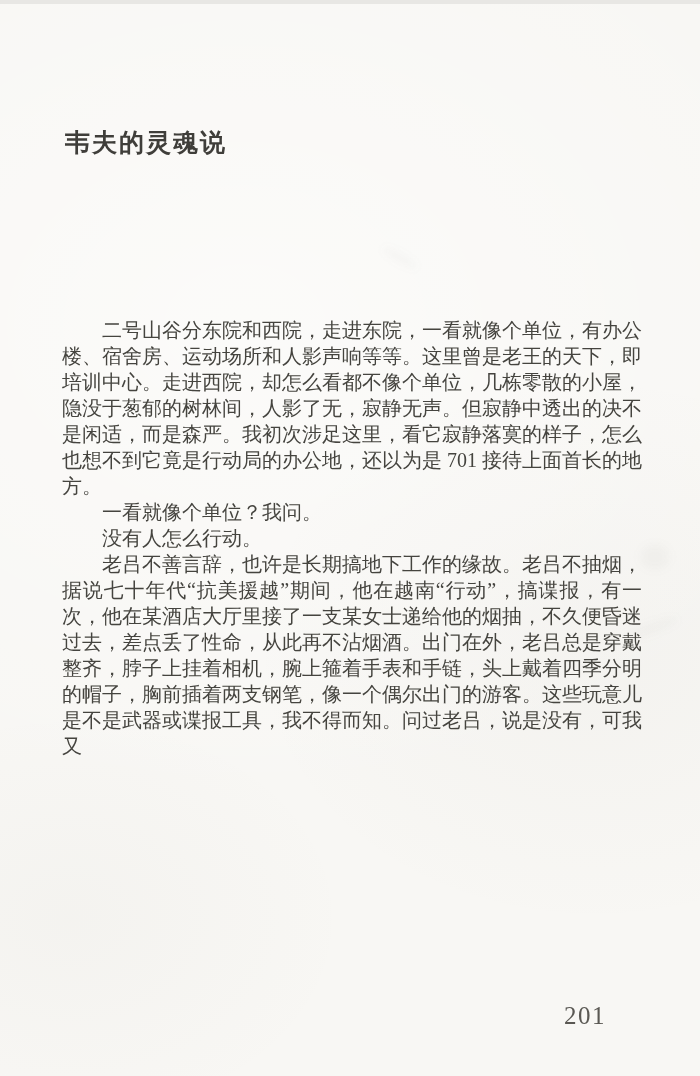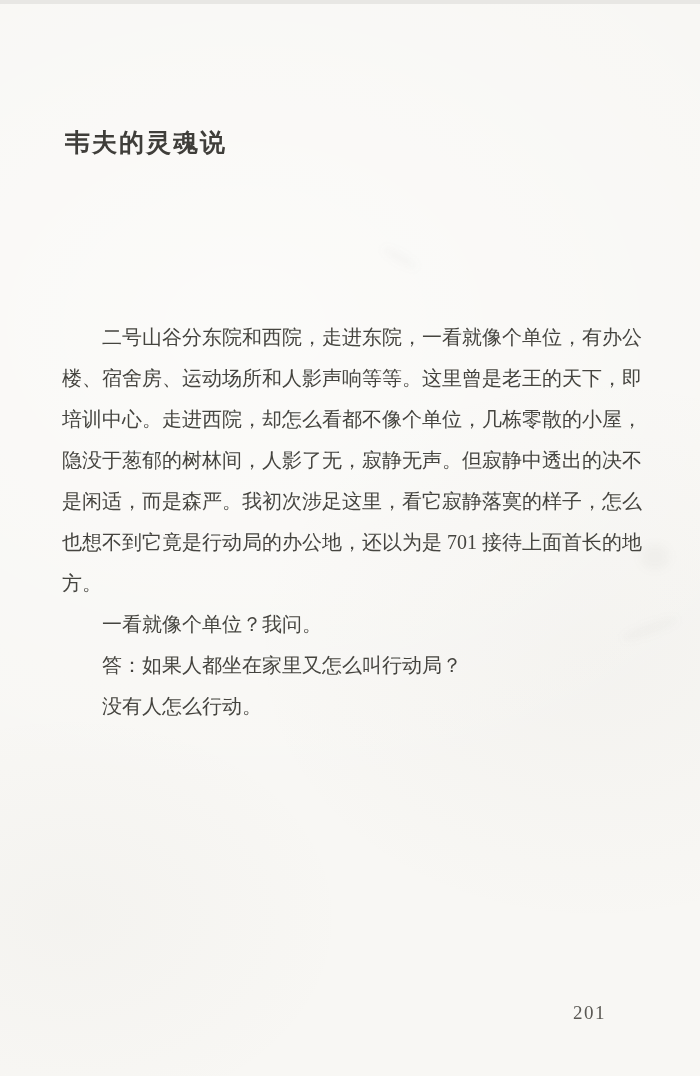--- a/index.html
+++ b/index.html
@@ -29,33 +29,33 @@
     font-weight: bold;
     letter-spacing: 2px;
     color: #3f3e3a;
   }
   .body-text {
     position: absolute;
     left: 62px;
     top: 313px;
     width: 580px;
     font-size: 20px;
-    line-height: 41px;
+    line-height: 26px;
     color: #45443f;
     text-align: justify;
   }
   .body-text p {
     margin: 0;
     text-indent: 2em;
   }
   .page-number {
     position: absolute;
     right: 94px;
     top: 998px;
-    font-size: 19px;
+    font-size: 25px;
     letter-spacing: 1.5px;
     color: #5a5853;
   }
   
   .smudge {
     position: absolute;
     border-radius: 50%;
     background: rgba(110,105,95,0.04);
     filter: blur(4px);
     pointer-events: none;
@@ -70,18 +70,18 @@
 <div class="page">
   <div class="smudge smudge-1"></div>
   <div class="smudge smudge-2"></div>
   <div class="smudge smudge-3"></div>
 
   <h1 class="chapter-title">韦夫的灵魂说</h1>
 
   <div class="body-text">
       <p>二号山谷分东院和西院，走进东院，一看就像个单位，有办公楼、宿舍房、运动场所和人影声响等等。这里曾是老王的天下，即培训中心。走进西院，却怎么看都不像个单位，几栋零散的小屋，隐没于葱郁的树林间，人影了无，寂静无声。但寂静中透出的决不是闲适，而是森严。我初次涉足这里，看它寂静落寞的样子，怎么也想不到它竟是行动局的办公地，还以为是 701 接待上面首长的地方。</p>
       <p>一看就像个单位？我问。</p>
-      <p>答：如果人都坐在家里又怎么叫行动局？</p>
       <p>没有人怎么行动。</p>
+      <p>老吕不善言辞，也许是长期搞地下工作的缘故。老吕不抽烟，据说七十年代“抗美援越”期间，他在越南“行动”，搞谍报，有一次，他在某酒店大厅里接了一支某女士递给他的烟抽，不久便昏迷过去，差点丢了性命，从此再不沾烟酒。出门在外，老吕总是穿戴整齐，脖子上挂着相机，腕上箍着手表和手链，头上戴着四季分明的帽子，胸前插着两支钢笔，像一个偶尔出门的游客。这些玩意儿是不是武器或谍报工具，我不得而知。问过老吕，说是没有，可我又</p>
     </div>
 
   <div class="page-number">201</div>
 </div>
 
 </body></html>

